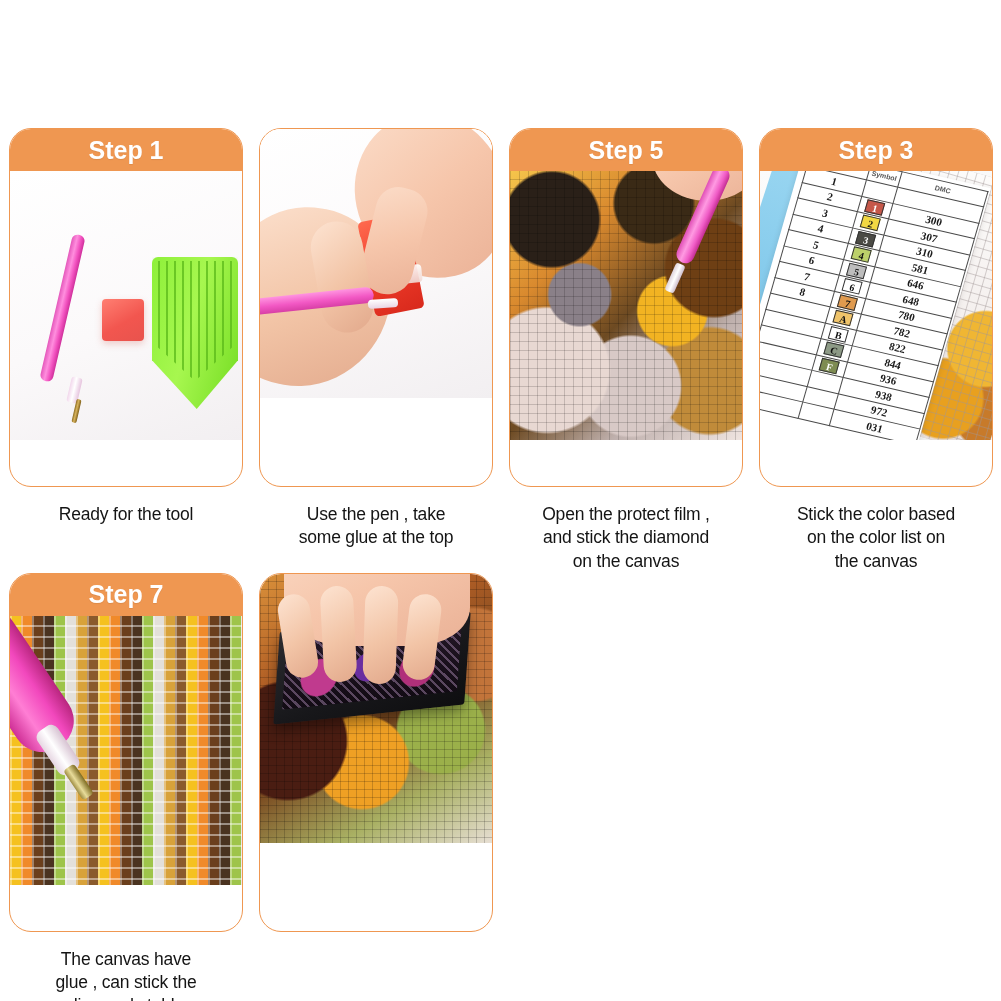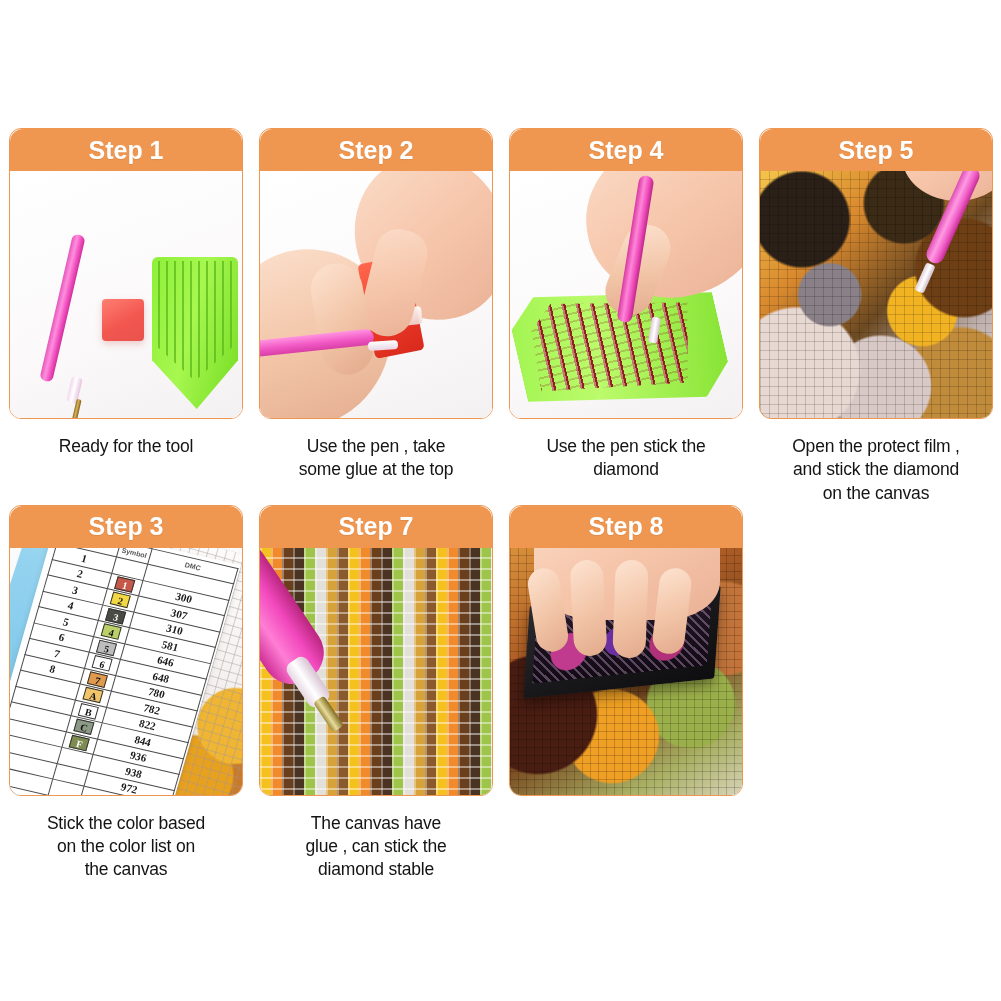--- a/index.html
+++ b/index.html
@@ -56,23 +56,23 @@
   .cell {
     width: 250px;
     display: flex;
     flex-direction: column;
     align-items: center;
   }
 
   .card {
     position: relative;
     width: 234px;
-    height: 291px;
+    height: 359px;
     border: 1px solid #ef9751;
-    border-radius: 12px;
+    border-radius: 22px;
     background: #ffffff;
     overflow: hidden;
   }
   .card-header {
     position: relative;
     height: 42px;
     background: #ef9751;
     display: flex;
     align-items: center;
     justify-content: center;
@@ -485,59 +485,37 @@
             <div class="tray1"></div>
             <div class="tray1-lines"></div>
           </div>
         </div>
       </div>
       <div class="caption">Ready for the tool</div>
     </div>
 
     <div class="cell">
       <div class="card">
-        <div class="card-header">
-          <span class="card-header-label">Step 2</span>
-        </div>
         <div class="card-body">
           <div class="scene bg-white">
             <div class="s2-hand-r skin"></div>
             <div class="s2-hand-l skin2"></div>
             <div class="s2-glue"></div>
             <div class="s2-glue-cap"></div>
             <div class="s2-fing-a skin"></div>
             <div class="s2-fing-b skin2"></div>
             <div class="s2-pen"></div>
             <div class="s2-pen-tip"></div>
           </div>
         </div>
       </div>
       <div class="caption">Use the pen , take<br>some glue at the top</div>
     </div>
 
 
-    <div class="cell">
-      <div class="card">
-        <div class="card-header">
-          <span class="card-header-label">Step 4</span>
-        </div>
-        <div class="card-body">
-          <div class="scene bg-white">
-            <div class="s4-tray"></div>
-            <div class="s4-rows"></div>
-            <div class="s4-rows-dots"></div>
-            <div class="s4-hand skin"></div>
-            <div class="s4-thumb skin2"></div>
-            <div class="s4-pen"></div>
-            <div class="s4-pen-tip"></div>
-          </div>
-        </div>
-      </div>
-      <div class="caption">Use the pen stick the<br>diamond</div>
-    </div>
 
     <div class="cell row2">
       <div class="card">
         <div class="card-header">
           <span class="card-header-label">Step 5</span>
         </div>
         <div class="card-body">
           <div class="scene">
             <div class="mosaic mosaic-sunflower"></div>
             <div class="s5-hand skin"></div>
@@ -665,23 +643,20 @@
             <div class="s7-pen-cone"></div>
             <div class="s7-pen-tip"></div>
           </div>
         </div>
       </div>
       <div class="caption">The canvas have<br>glue , can stick the<br>diamond stable</div>
     </div>
 
     <div class="cell row2">
       <div class="card">
-        <div class="card-header">
-          <span class="card-header-label">Step 8</span>
-        </div>
         <div class="card-body">
           <div class="scene">
             <div class="mosaic mosaic-press"></div>
             <div class="s8-board"></div>
             <div class="s8-board-art"></div>
 
             <div class="s8-hand skin"></div>
             <div class="s8-f1 skin2"></div>
             <div class="s8-f2 skin2"></div>
             <div class="s8-f3 skin2"></div>

